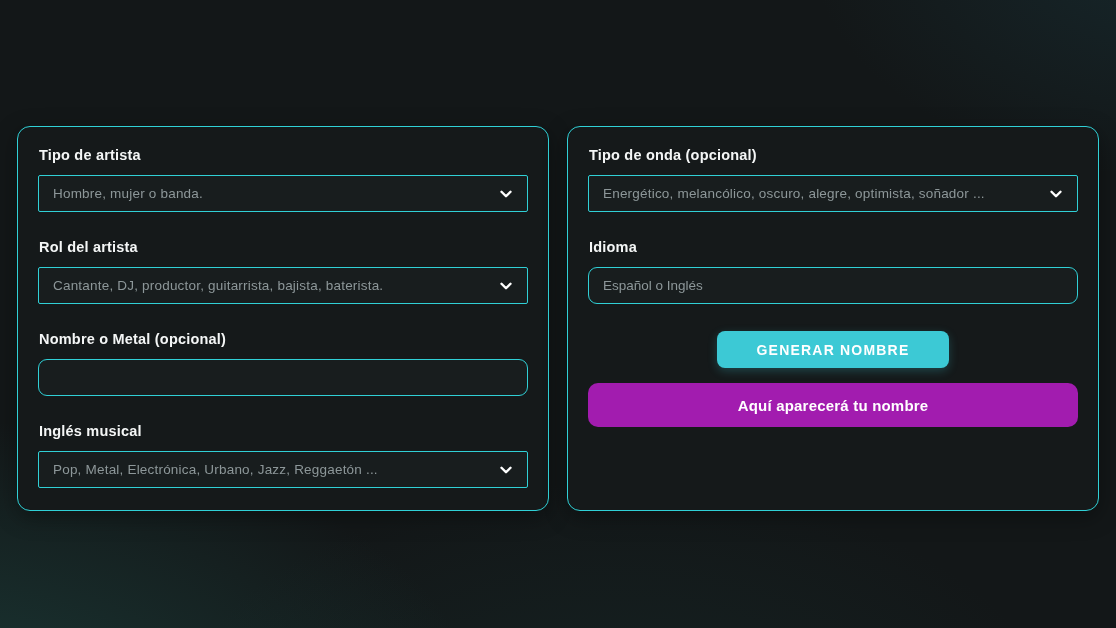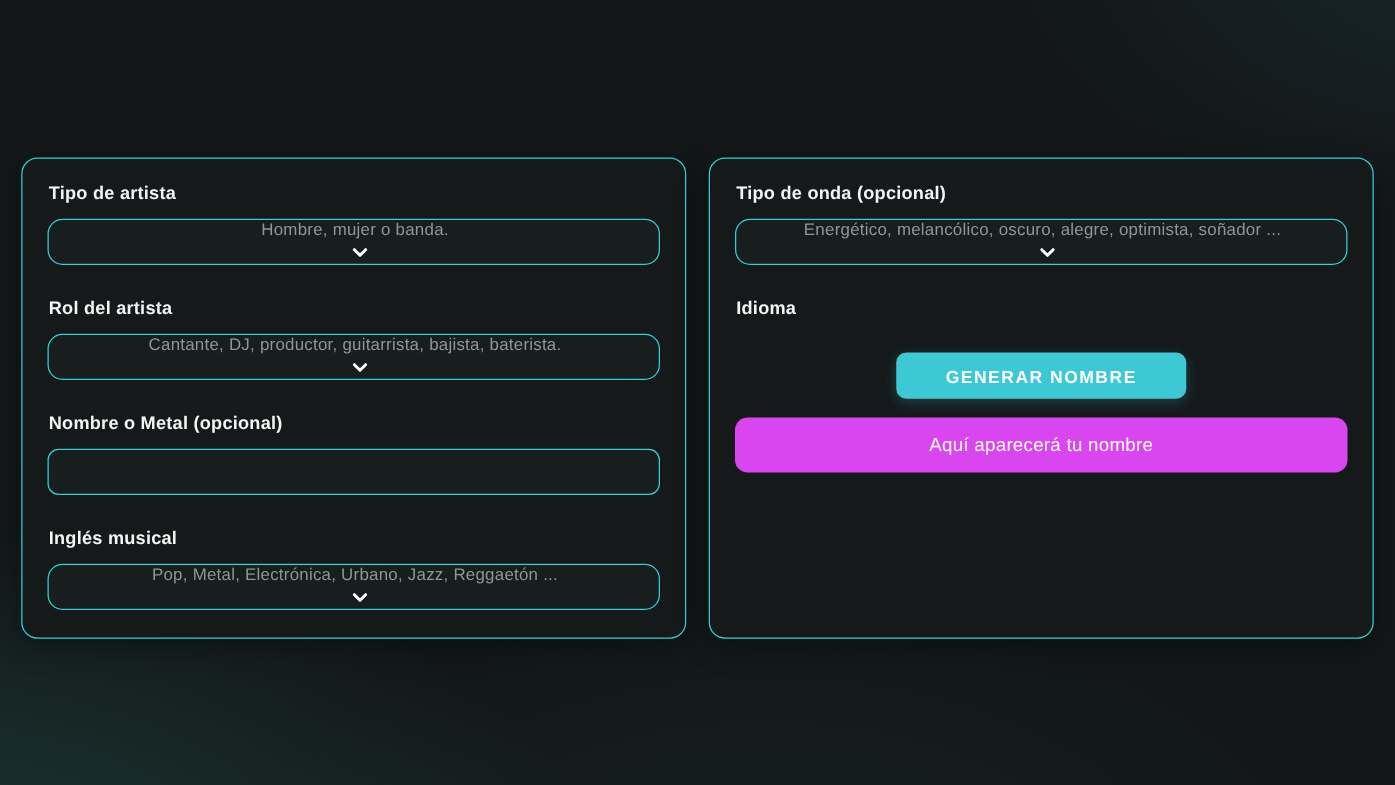--- a/index.html
+++ b/index.html
@@ -34,27 +34,26 @@
     font-size: 14.5px;
     font-weight: 700;
     letter-spacing: 0.2px;
     margin-bottom: 12px;
     padding-left: 1px;
   }
   .control {
     height: 37px;
     background: #181d1e;
     border: 1.6px solid #30d0d6;
-    border-radius: 12px;
+    border-radius: 2px;
     display: flex;
     align-items: center;
     justify-content: space-between;
     padding: 0 12px 0 14px;
     cursor: pointer;
-    flex-direction: column;
   }
   .control .ph {
     color: #8d9799;
     font-size: 13.5px;
     letter-spacing: 0.2px;
     white-space: nowrap;
     overflow: hidden;
     text-overflow: ellipsis;
   }
   .chev { flex: 0 0 auto; margin-left: 8px; display: flex; align-items: center; }
@@ -83,28 +82,28 @@
     font-family: "Liberation Sans", "DejaVu Sans", sans-serif;
     font-size: 14px;
     font-weight: 700;
     letter-spacing: 1.2px;
     cursor: pointer;
     box-shadow: 0 3px 10px rgba(60,201,213,0.25);
   }
   .result-box {
     margin-top: 15px;
     height: 44px;
-    background: #d946ef;
+    background: #a21caf;
     border-radius: 10px;
     display: flex;
     align-items: center;
     justify-content: center;
     color: #ffffff;
     font-size: 15px;
-    font-weight: 400;
+    font-weight: 700;
     letter-spacing: 0.2px;
   }
 </style>
 </head>
 <body>
 
 <div class="panels">
 
   <section class="card">
 
@@ -161,20 +160,21 @@
         <span class="chev">
           <svg width="18" height="18" viewBox="0 0 24 24" fill="none" stroke="#ffffff" stroke-width="3.2" stroke-linecap="round" stroke-linejoin="round">
               <polyline points="6 9 12 15 18 9"></polyline>
             </svg>
         </span>
       </div>
     </div>
 
     <div class="field">
       <span class="field-label">Idioma</span>
+      <input class="text-input" type="text" placeholder="Español o Inglés" style="">
     </div>
 
     <button class="generate-btn">GENERAR NOMBRE</button>
 
     <div class="result-box">Aquí aparecerá tu nombre</div>
 
   </section>
 
 </div>
 

